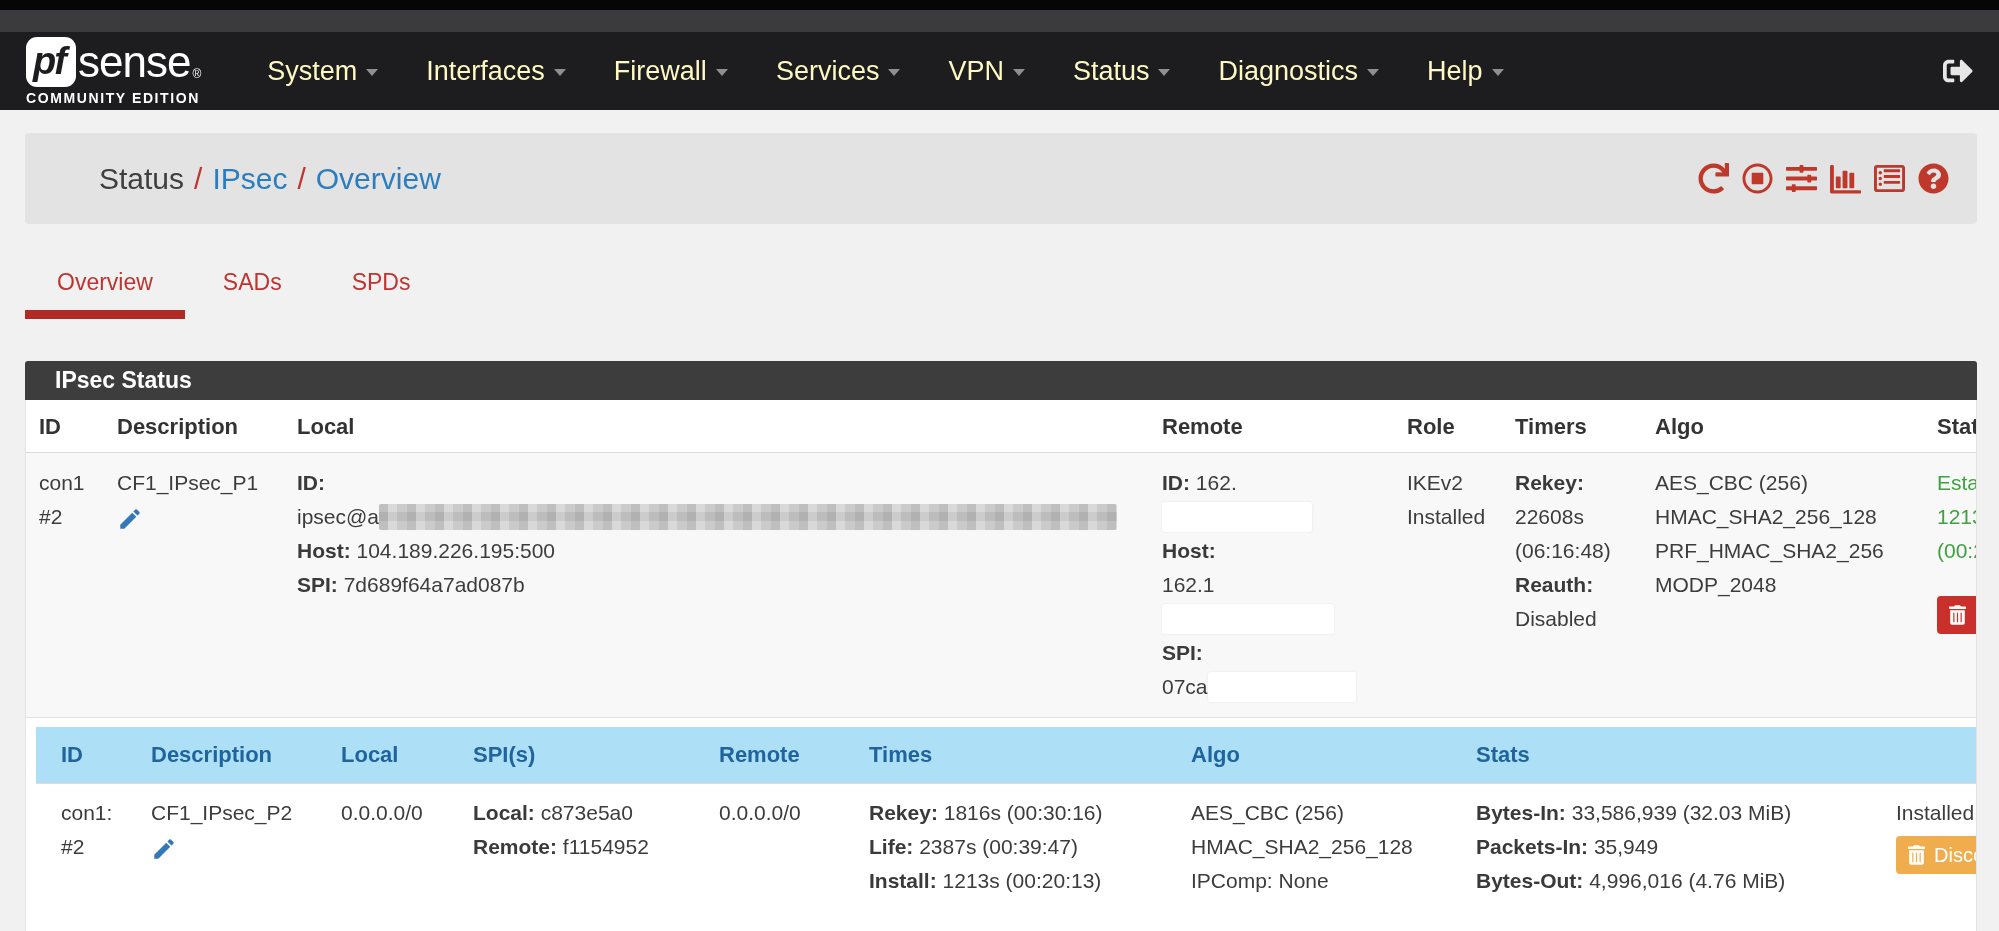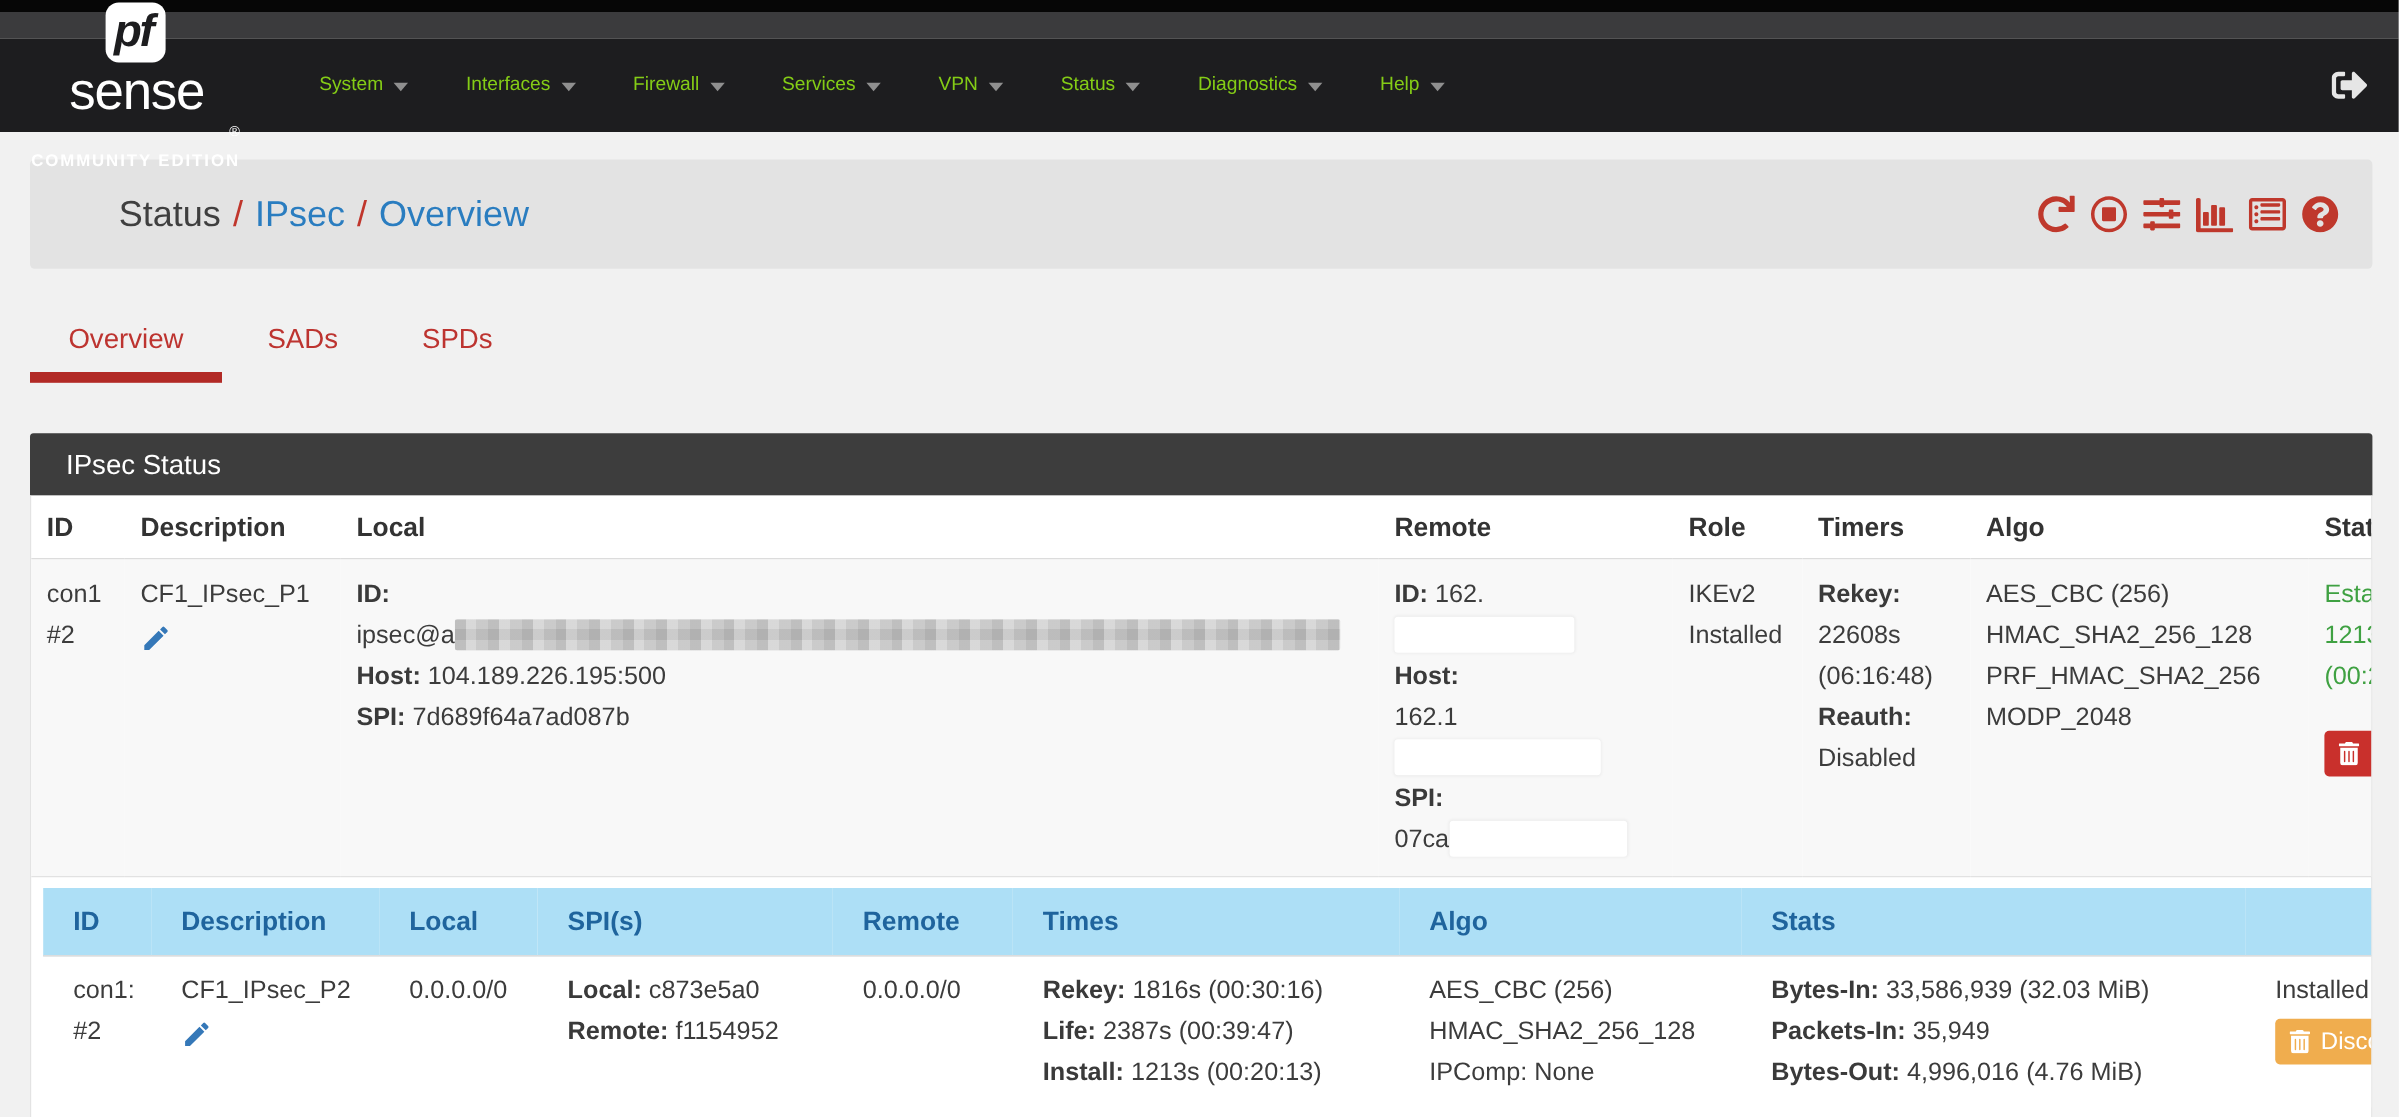--- a/index.html
+++ b/index.html
@@ -11,33 +11,33 @@
   }
   
   .strip-black { height: 10px; background: #060606; }
   .strip-gray  { height: 22px; background: #3b3b3d; }
   .navbar {
     height: 78px; background: #1d1d1f;
     display: flex; align-items: center;
     padding: 0 26px;
   }
   .brand { display: flex; flex-direction: column; margin-right: 42px; }
-  .brand-row { display: flex; align-items: center; flex-direction: column; }
+  .brand-row { display: flex; align-items: center; }
   .pf-box {
     width: 50px; height: 50px; background: #fff; border-radius: 11px;
     display: flex; align-items: center; justify-content: center;
     font-style: italic; font-weight: 900; font-size: 38px; color: #1d1d1f;
     letter-spacing: -2px; padding-right: 4px;
   }
   .brand-sense { color: #fff; font-weight: 400; font-size: 44px; letter-spacing: -1px; margin-left: 2px; }
   .brand-reg { color: #fff; font-size: 12px; align-self: flex-end; margin: 0 0 6px 2px; }
   .brand-sub { color: #fff; font-weight: 700; font-size: 14px; letter-spacing: 1.6px; margin-top: 3px; }
   .nav-items { display: flex; align-items: center; }
   .nav-item {
-    color: #84cc16; font-size: 16px; padding: 14px 24px; display: flex; align-items: center;
+    color: #fef9c3; font-size: 27px; padding: 14px 24px; display: flex; align-items: center;
     cursor: pointer; white-space: nowrap;
   }
   .caret {
     width: 0; height: 0; margin-left: 9px; margin-top: 3px;
     border-left: 6px solid transparent; border-right: 6px solid transparent;
     border-top: 7px solid #8f8f8f;
   }
   .nav-spacer { flex: 1; }
   .logout { width: 30px; height: 30px; cursor: pointer; }
   .logout svg { width: 30px; height: 30px; fill: #e6e6e6; }
@@ -59,22 +59,22 @@
   .tabs { display: flex; margin: 37px 0 0 25px; gap: 6px; }
   .tab {
     color: #bd3430; font-size: 23px; padding: 8px 32px 14px 32px; cursor: pointer;
     border-bottom: 9px solid transparent;
   }
   .tab.active { border-bottom-color: #b22a26; }
 
   
   .panel { margin: 42px 22px 0 25px; }
   .panel-head {
-    background: #3d3d3d; color: #fff; font-weight: 400; font-size: 23px;
-    height: 52px; display: flex; align-items: center; padding-left: 30px;
+    background: #3d3d3d; color: #fff; font-weight: 700; font-size: 23px;
+    height: 39px; display: flex; align-items: center; padding-left: 30px;
     border-radius: 3px 3px 0 0;
   }
   .panel-body { background: #fff; overflow: hidden; height: 541px; border: 1px solid #e3e3e3; border-top: none; }
 
   table { border-collapse: collapse; table-layout: fixed; }
   .ike-table { width: 2148px; font-size: 21px; }
   .ike-table th {
     text-align: left; font-size: 22px; color: #333; padding: 14px 12px 12px 13px;
     border-bottom: 1px solid #dcdcdc; white-space: nowrap;
   }

